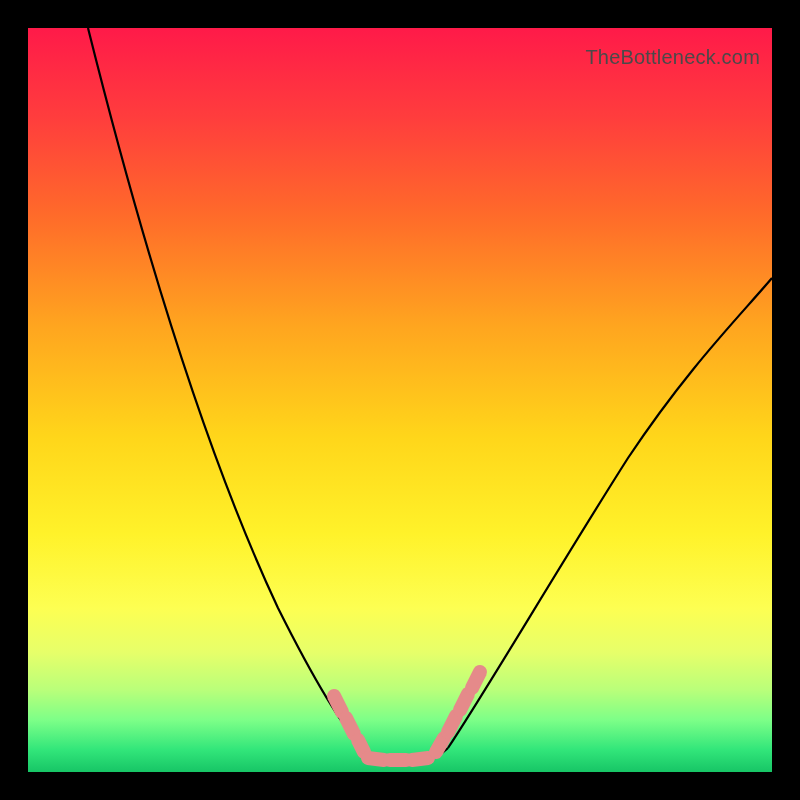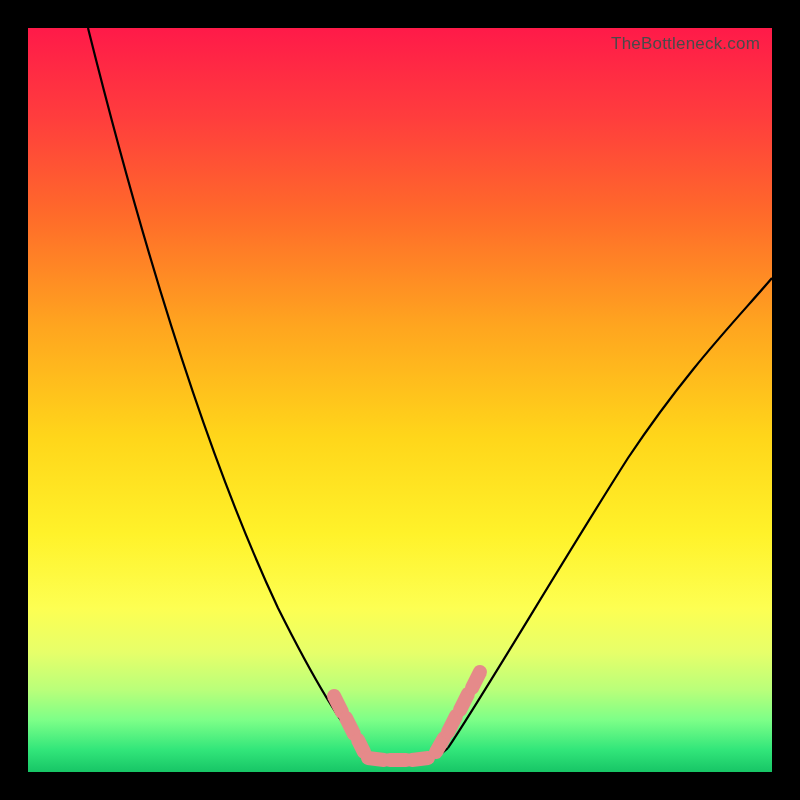--- a/index.html
+++ b/index.html
@@ -35,24 +35,24 @@
       #fdff52 78%,
       #e6ff6a 84%,
       #b9ff7a 89%,
       #7dff88 93%,
       #32e67a 97%,
       #17c566 100%
     );
   }
   .watermark {
     position: absolute;
-    top: 6px;
+    top: 18px;
     right: 12px;
     color: #4a4a4a;
-    font-size: 17px;
+    font-size: 20px;
     font-weight: 500;
     letter-spacing: 0.2px;
     user-select: none;
   }
   svg.curve {
     position: absolute;
     left: 0;
     top: 0;
     width: 744px;
     height: 744px;

